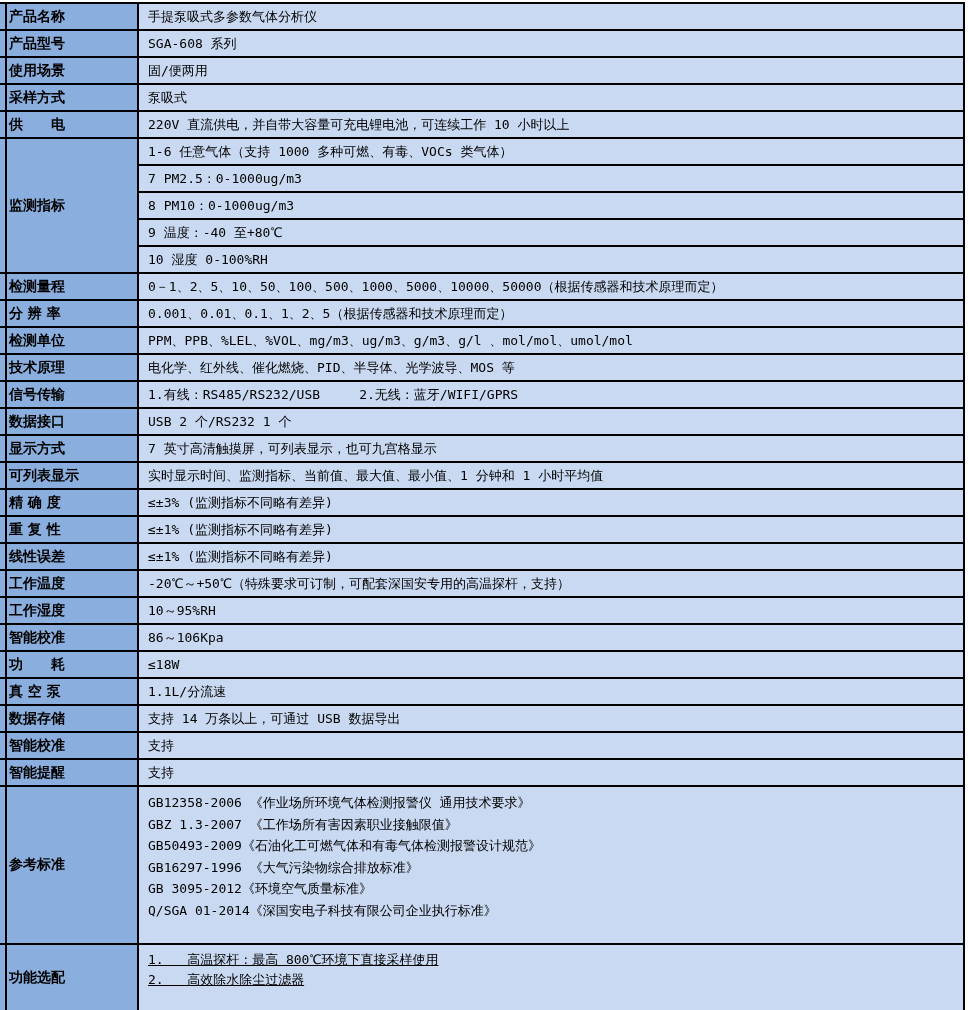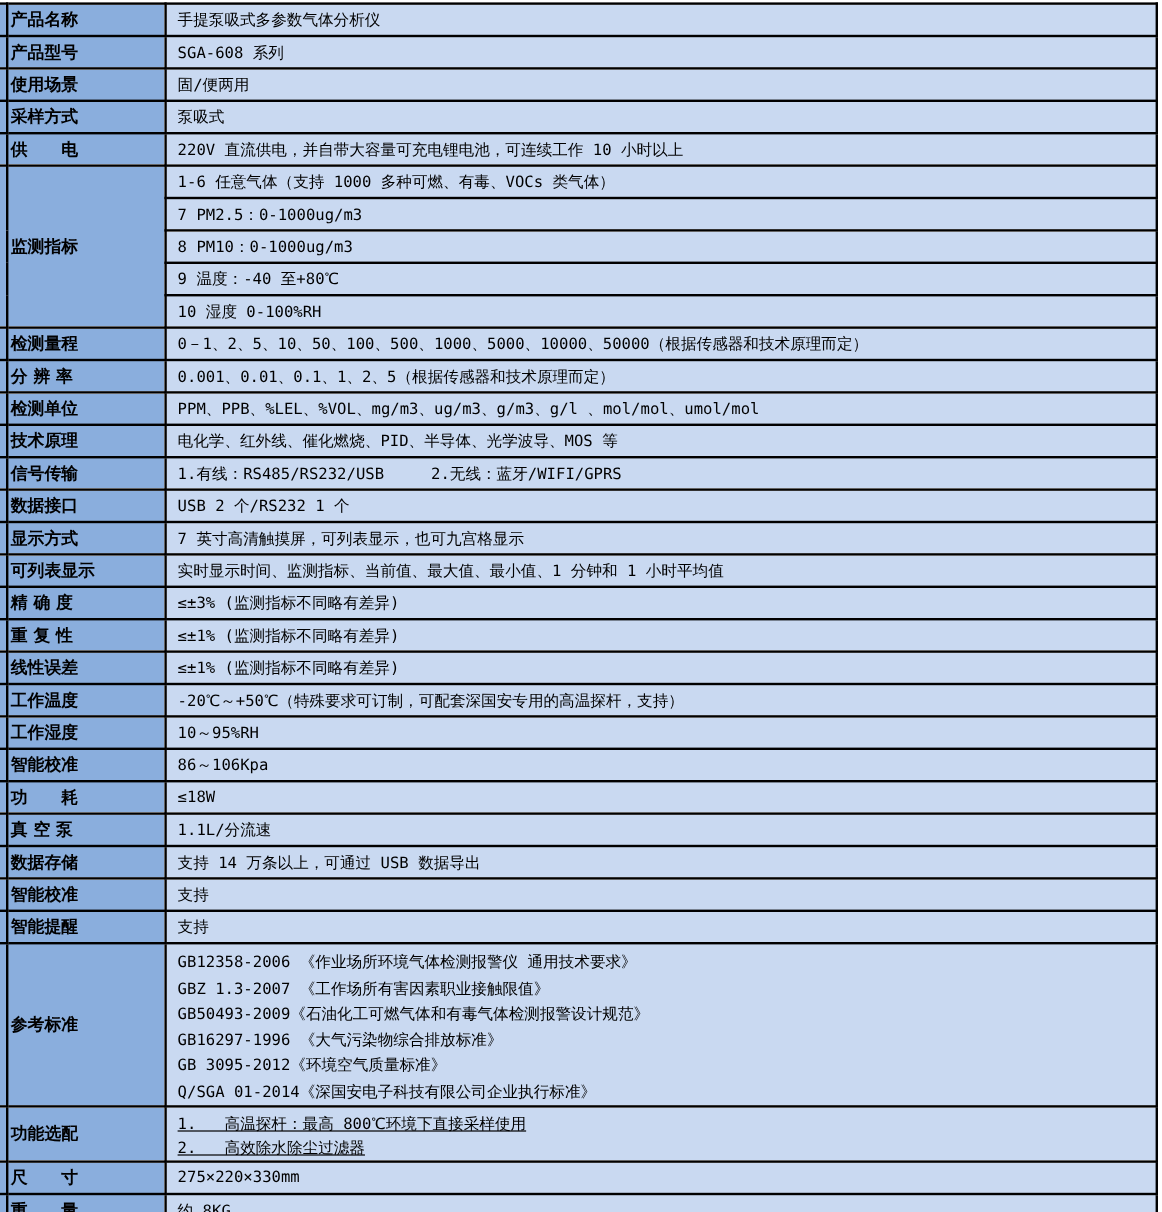--- a/index.html
+++ b/index.html
@@ -46,21 +46,21 @@
   td.value-cell{
     background:var(--value-bg);
     vertical-align:middle;
     font-family:"DejaVu Sans Mono","Liberation Mono",monospace;
     font-size:13px;
     white-space:pre;
     padding:0 4px 0 9px;
     margin-top:30px;
   }
   tr.h-std{height:27px;}
-  td.multiline{padding-top:5px;padding-bottom:0;}
+  td.multiline{padding-top:5px;padding-bottom:22px;}
   .lines6 .line{line-height:21.5px;}
   .lines2 .line{line-height:19.5px;text-decoration:underline;}
 </style>
 </head>
 <body>
 
 <div class="page">
   <table class="spec-table">
     <colgroup>
       <col class="c-sliver">

